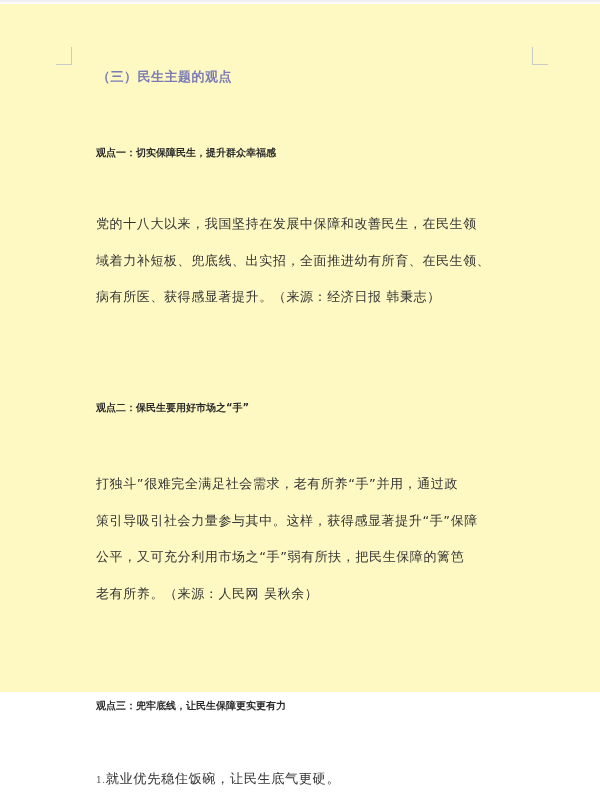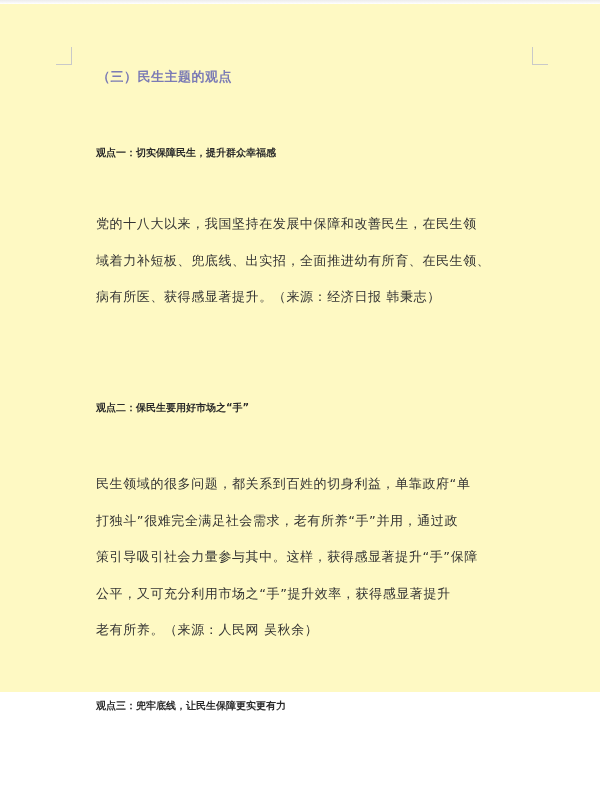--- a/index.html
+++ b/index.html
@@ -92,21 +92,23 @@
 
   <div class="point-title" style="top:146px;">观点一：切实保障民生，提升群众幸福感</div>
   <div class="para" style="top:206px;">
     <span class="line">党的十八大以来，我国坚持在发展中保障和改善民生，在民生领</span>
     <span class="line">域着力补短板、兜底线、出实招，全面推进幼有所育、在民生领、</span>
     <span class="line">病有所医、获得感显著提升。（来源：经济日报 韩秉志）</span>
   </div>
 
   <div class="point-title" style="top:401px;text-align:center;">观点二：保民生要用好市场之“手”</div>
   <div class="para" style="top:466px;">
-    <span class="line">民生领域的很多问题，都关系到百姓的切身利益，单靠政府“单</span>
     <span class="line">打独斗”很难完全满足社会需求，老有所养“手”并用，通过政</span>
     <span class="line">策引导吸引社会力量参与其中。这样，获得感显著提升“手”保障</span>
-    <span class="line">公平，又可充分利用市场之“手”提升效率，获得感显著提升</span>
+    <span class="line">公平，又可充分利用市场之“手”弱有所扶，把民生保障的篱笆</span>
     <span class="line">老有所养。（来源：人民网 吴秋余）</span>
   </div>
 
   <div class="point-title" style="top:699px;text-align:right;">观点三：兜牢底线，让民生保障更实更有力</div>
+  <div class="list-item">
+    <span class="num">1.</span><span>就业优先稳住饭碗，让民生底气更硬。</span>
+  </div>
 </div>
 
 </body></html>

